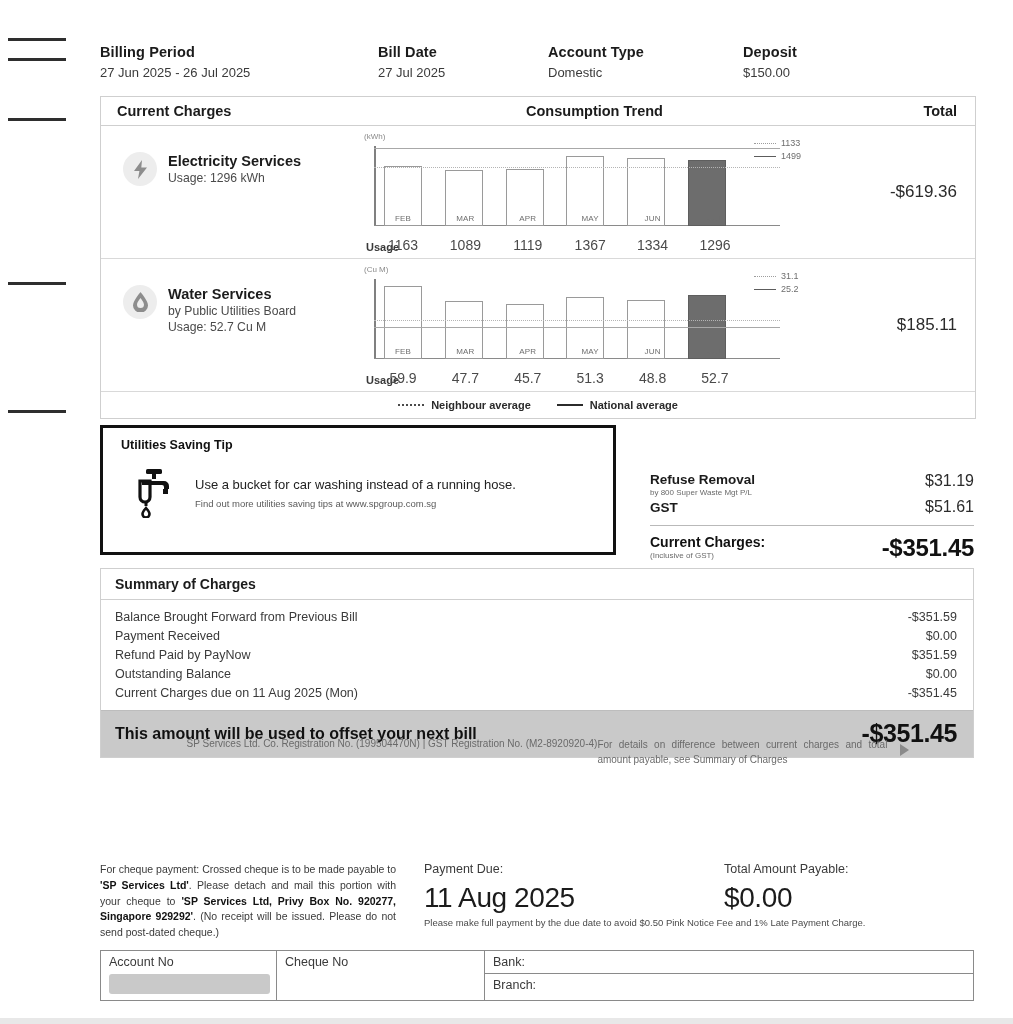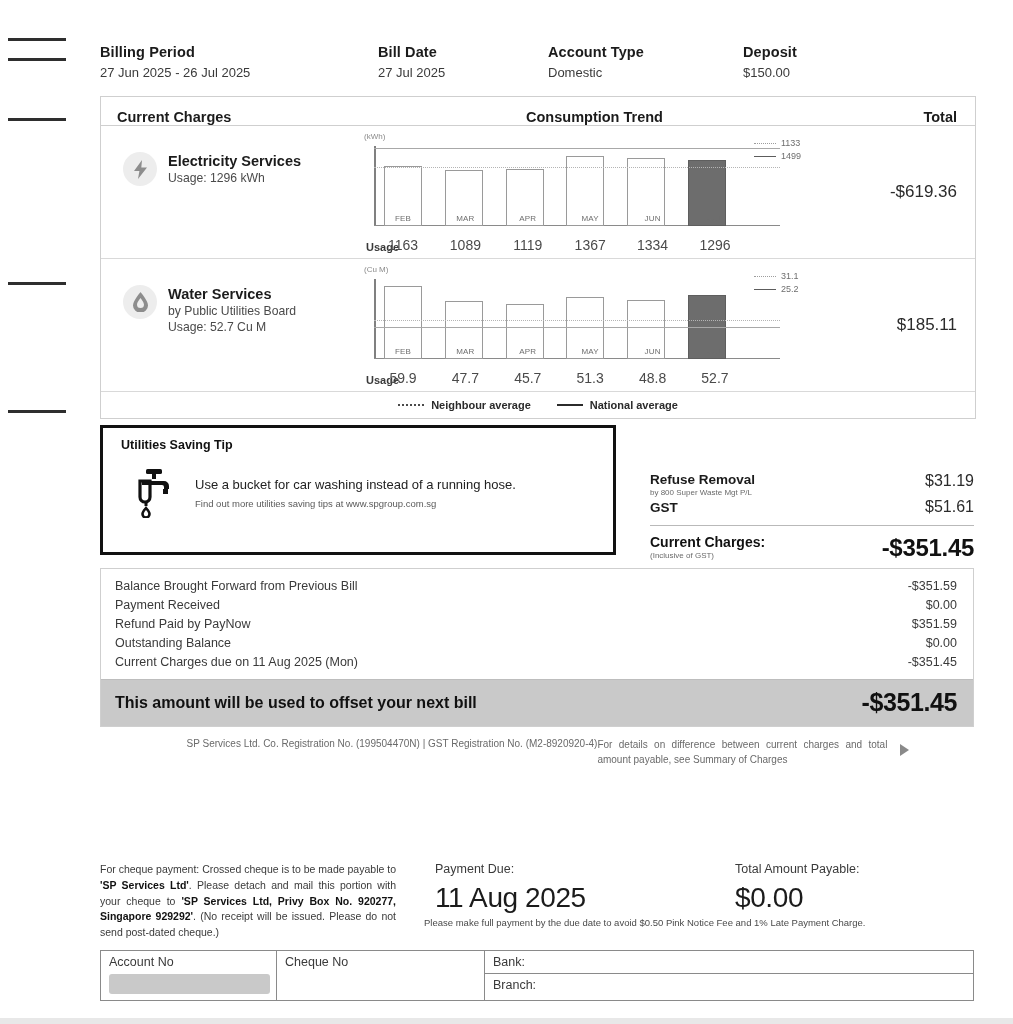--- a/index.html
+++ b/index.html
@@ -21,21 +21,21 @@
   .meta { position:absolute; left:100px; top:44px; width:880px; display:flex; }
   .meta-col { }
   .meta-col.c0 { width:278px; }
   .meta-col.c1 { width:170px; }
   .meta-col.c2 { width:195px; }
   .meta-label { font-size:14.5px; font-weight:bold; color:#1b1b1b; letter-spacing:.1px; }
   .meta-value { font-size:13px; color:#3a3a3a; margin-top:5px; }
 
   
   .charges-box { position:absolute; left:100px; top:96px; width:874px; border:1px solid #cfcfcf; background:#fff; }
-  .charges-head { display:flex; align-items:flex-end; height:28px; border-bottom:1px solid #cfcfcf; }
+  .charges-head { display:flex; align-items:center; height:28px; border-bottom:1px solid #cfcfcf; }
   .ch-left   { width:255px; padding-left:16px; font-size:14.5px; font-weight:bold; color:#1b1b1b; }
   .ch-mid    { flex:1; text-align:center; font-size:14.5px; font-weight:bold; color:#1b1b1b; }
   .ch-right  { width:140px; text-align:right; padding-right:18px; font-size:14.5px; font-weight:bold; color:#1b1b1b; }
 
   .svc-row { display:flex; border-bottom:1px solid #d9d9d9; }
   .svc-row.last { border-bottom:1px solid #d9d9d9; }
   .svc-info { width:255px; display:flex; align-items:flex-start; padding:26px 0 0 22px; box-sizing:border-box; }
   .svc-icon { width:34px; height:34px; border-radius:50%; background:#ededed; display:flex; align-items:center; justify-content:center; flex:none; margin-right:11px; }
   .svc-texts { padding-top:1px; }
   .svc-name { font-size:14.5px; font-weight:bold; color:#1b1b1b; }
@@ -112,21 +112,21 @@
   .fp-left { font-size:10px; color:#6a6a6a; }
   .fp-right { font-size:10px; color:#6a6a6a; text-align:justify; width:290px; line-height:1.45; position:relative; }
   .fp-arrow { position:absolute; right:-22px; top:6px; width:0; height:0; border-left:9px solid #8a8a8a; border-top:6px solid transparent; border-bottom:6px solid transparent; }
 
   
   .slip { position:absolute; left:100px; top:862px; width:874px; }
   .slip-top { display:flex; }
   .slip-cheque { width:308px; font-size:10.5px; color:#3a3a3a; line-height:1.5; text-align:justify; padding-right:12px; box-sizing:border-box; }
   .slip-cheque b { color:#111; }
   .slip-pay { flex:1; padding-left:16px; }
-  .slip-pay-row { display:flex;margin-left:11px; }
+  .slip-pay-row { display:flex; }
   .slip-pd { width:300px; }
   .slip-tap { flex:1; }
   .slip-small-label { font-size:12.5px; color:#3a3a3a; }
   .slip-big { font-size:28px; color:#1b1b1b; margin-top:6px; letter-spacing:-.4px; }
   .slip-note { font-size:9.5px; color:#4a4a4a; margin-top:3px; }
 
   .slip-table { display:flex; margin-top:9px; border:1px solid #8a8a8a; box-sizing:border-box; }
   .st-cell { box-sizing:border-box; border-right:1px solid #8a8a8a; padding:4px 0 0 8px; }
   .st-cell:last-child { border-right:none; }
   .st-acct { width:176px; }
@@ -378,20 +378,21 @@
     <div class="rs-total-row">
       <div>
         <div class="rs-total-name">Current Charges:</div>
         <div class="rs-total-sub">(Inclusive of GST)</div>
       </div>
       <div class="rs-total-amt">-$351.45</div>
     </div>
   </div>
 
   <div class="summary">
+    <div class="sum-head">Summary of Charges</div>
     <div class="sum-rows" id="summary-rows">
         <div class="sum-row">
           <span>Balance Brought Forward from Previous Bill</span>
           <span>-$351.59</span>
         </div>
         <div class="sum-row">
           <span>Payment Received</span>
           <span>$0.00</span>
         </div>
         <div class="sum-row">

